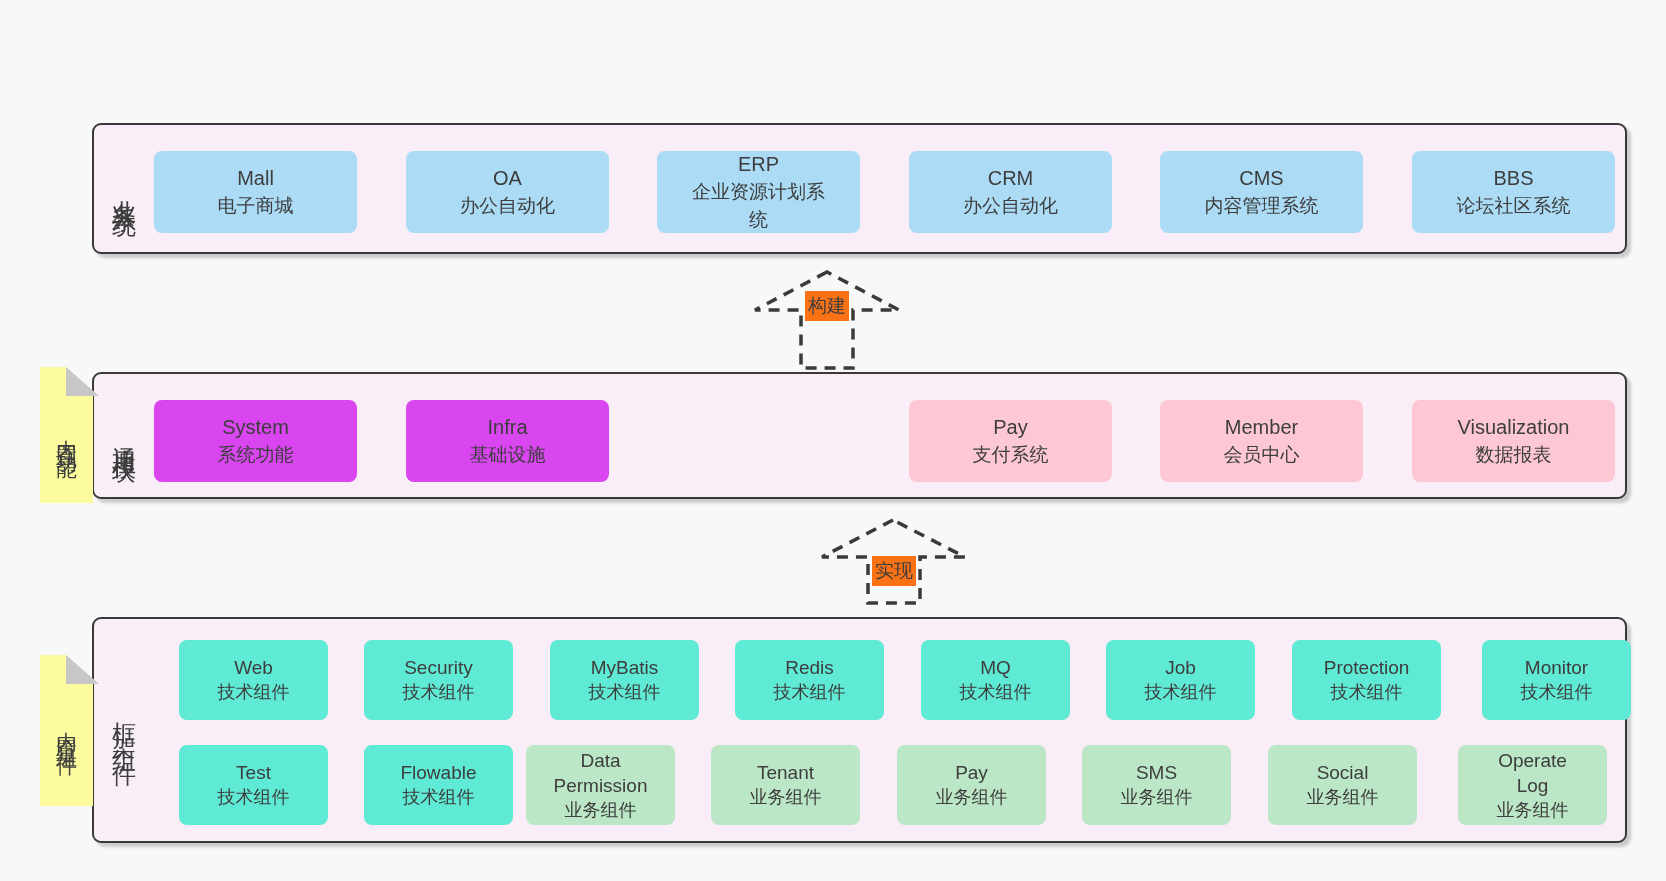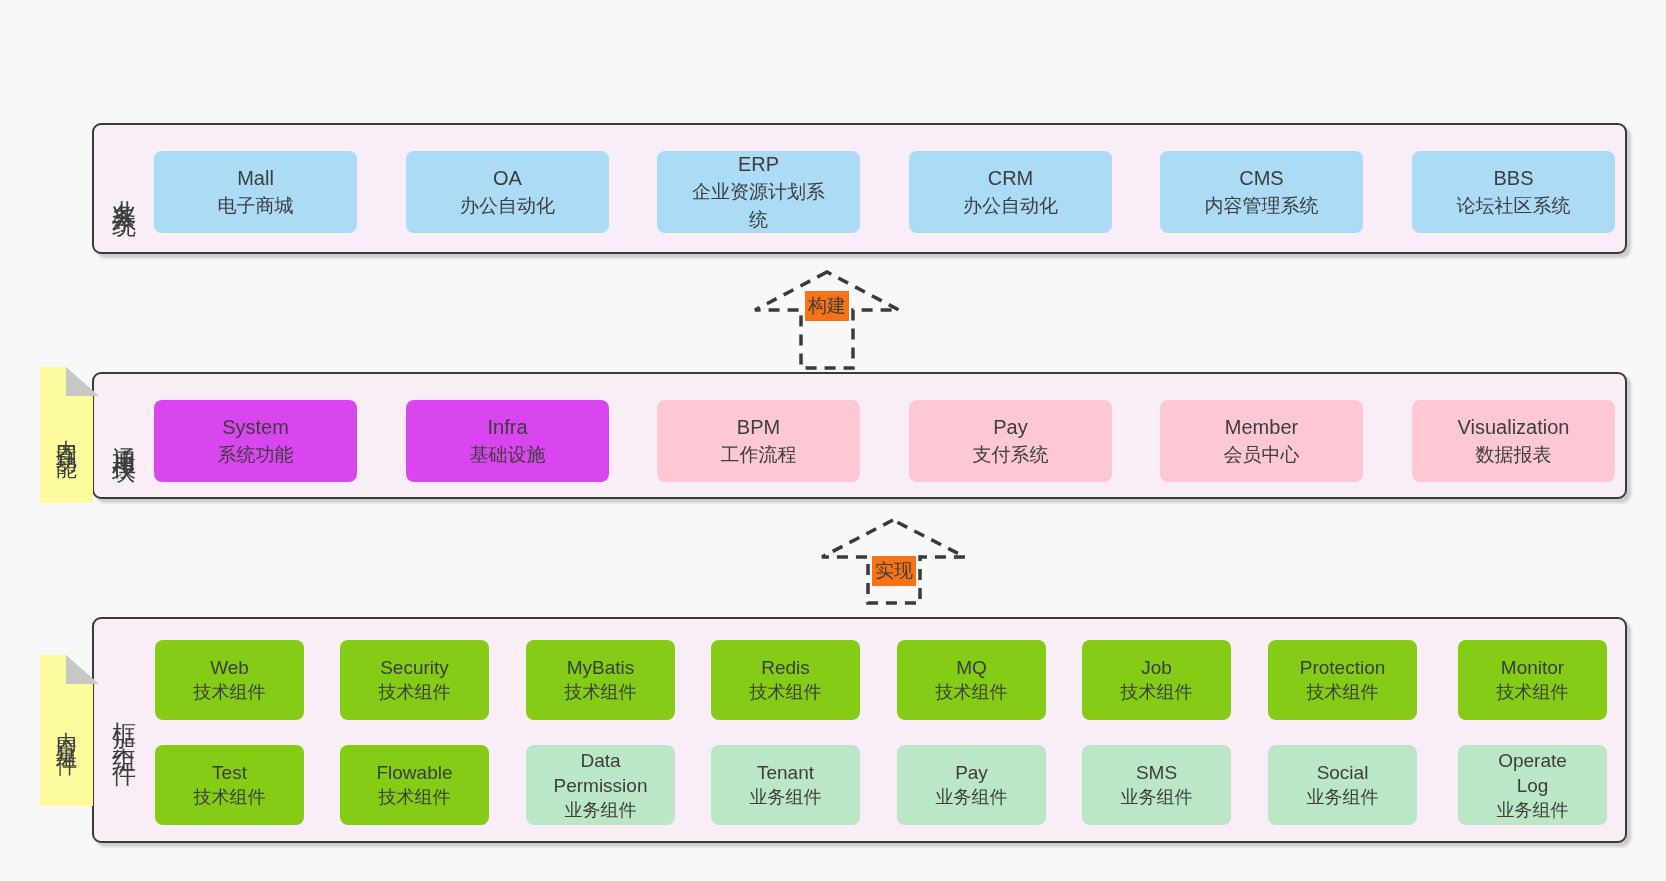--- a/index.html
+++ b/index.html
@@ -51,21 +51,21 @@
   .band3 .row2 { top:126px; }
 
   
   .c0{left:60px}.c1{left:312px}.c2{left:563px}.c3{left:815px}.c4{left:1066px}.c5{left:1318px}
   
   .g0{left:61px}.g1{left:246px}.g2{left:432px}.g3{left:617px}.g4{left:803px}.g5{left:988px}.g6{left:1174px}.g7{left:1364px}
 
   .blue       { background:#abdbf5; }
   .red        { background:#d946ef; }
   .pink       { background:#fdc8d4; }
-  .green      { background:#84cc16; }
+  .green      { background:#5eead4;margin-left:24px; }
   .lightgreen { background:#bbe7c6; }
 
   
   .sticky {
     position:absolute; left:40px; width:53px;
     background:#fcfc9f;
     display:flex; align-items:center; justify-content:center;
     writing-mode:vertical-rl; text-orientation:upright;
     font-size:21px; letter-spacing:6px; color:#3d3d3d;
     clip-path:polygon(0 0, 26px 0, 100% 26px, 100% 100%, 0 100%);
@@ -139,24 +139,20 @@
   <div class="band band2">
     <div class="band-label">通用模块</div>
     <div class="node red c0">
       <span class="en">System</span>
       <span class="zh">系统功能</span>
     </div>
     <div class="node red c1">
       <span class="en">Infra</span>
       <span class="zh">基础设施</span>
     </div>
-    <div class="node pink c2">
-      <span class="en">BPM</span>
-      <span class="zh">工作流程</span>
-    </div>
     <div class="node pink c3">
       <span class="en">Pay</span>
       <span class="zh">支付系统</span>
     </div>
     <div class="node pink c4">
       <span class="en">Member</span>
       <span class="zh">会员中心</span>
     </div>
     <div class="node pink c5">
       <span class="en">Visualization</span>

